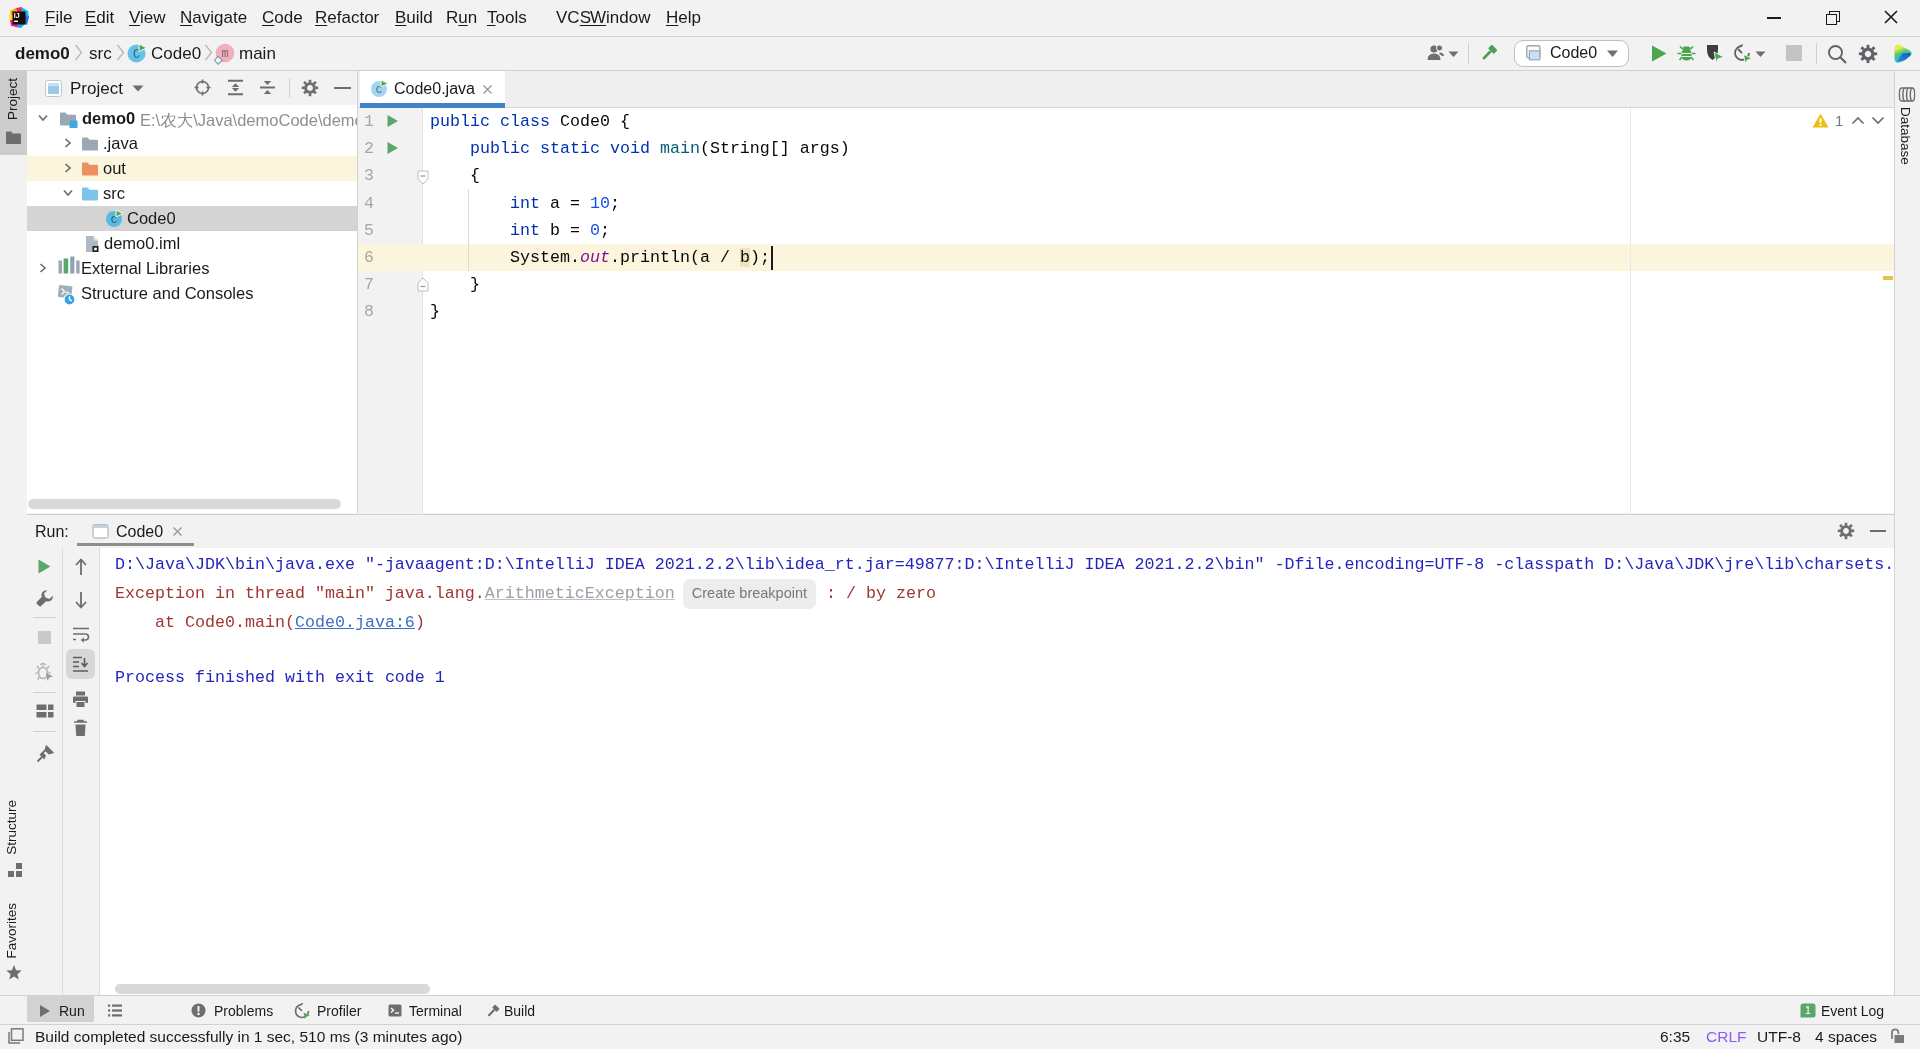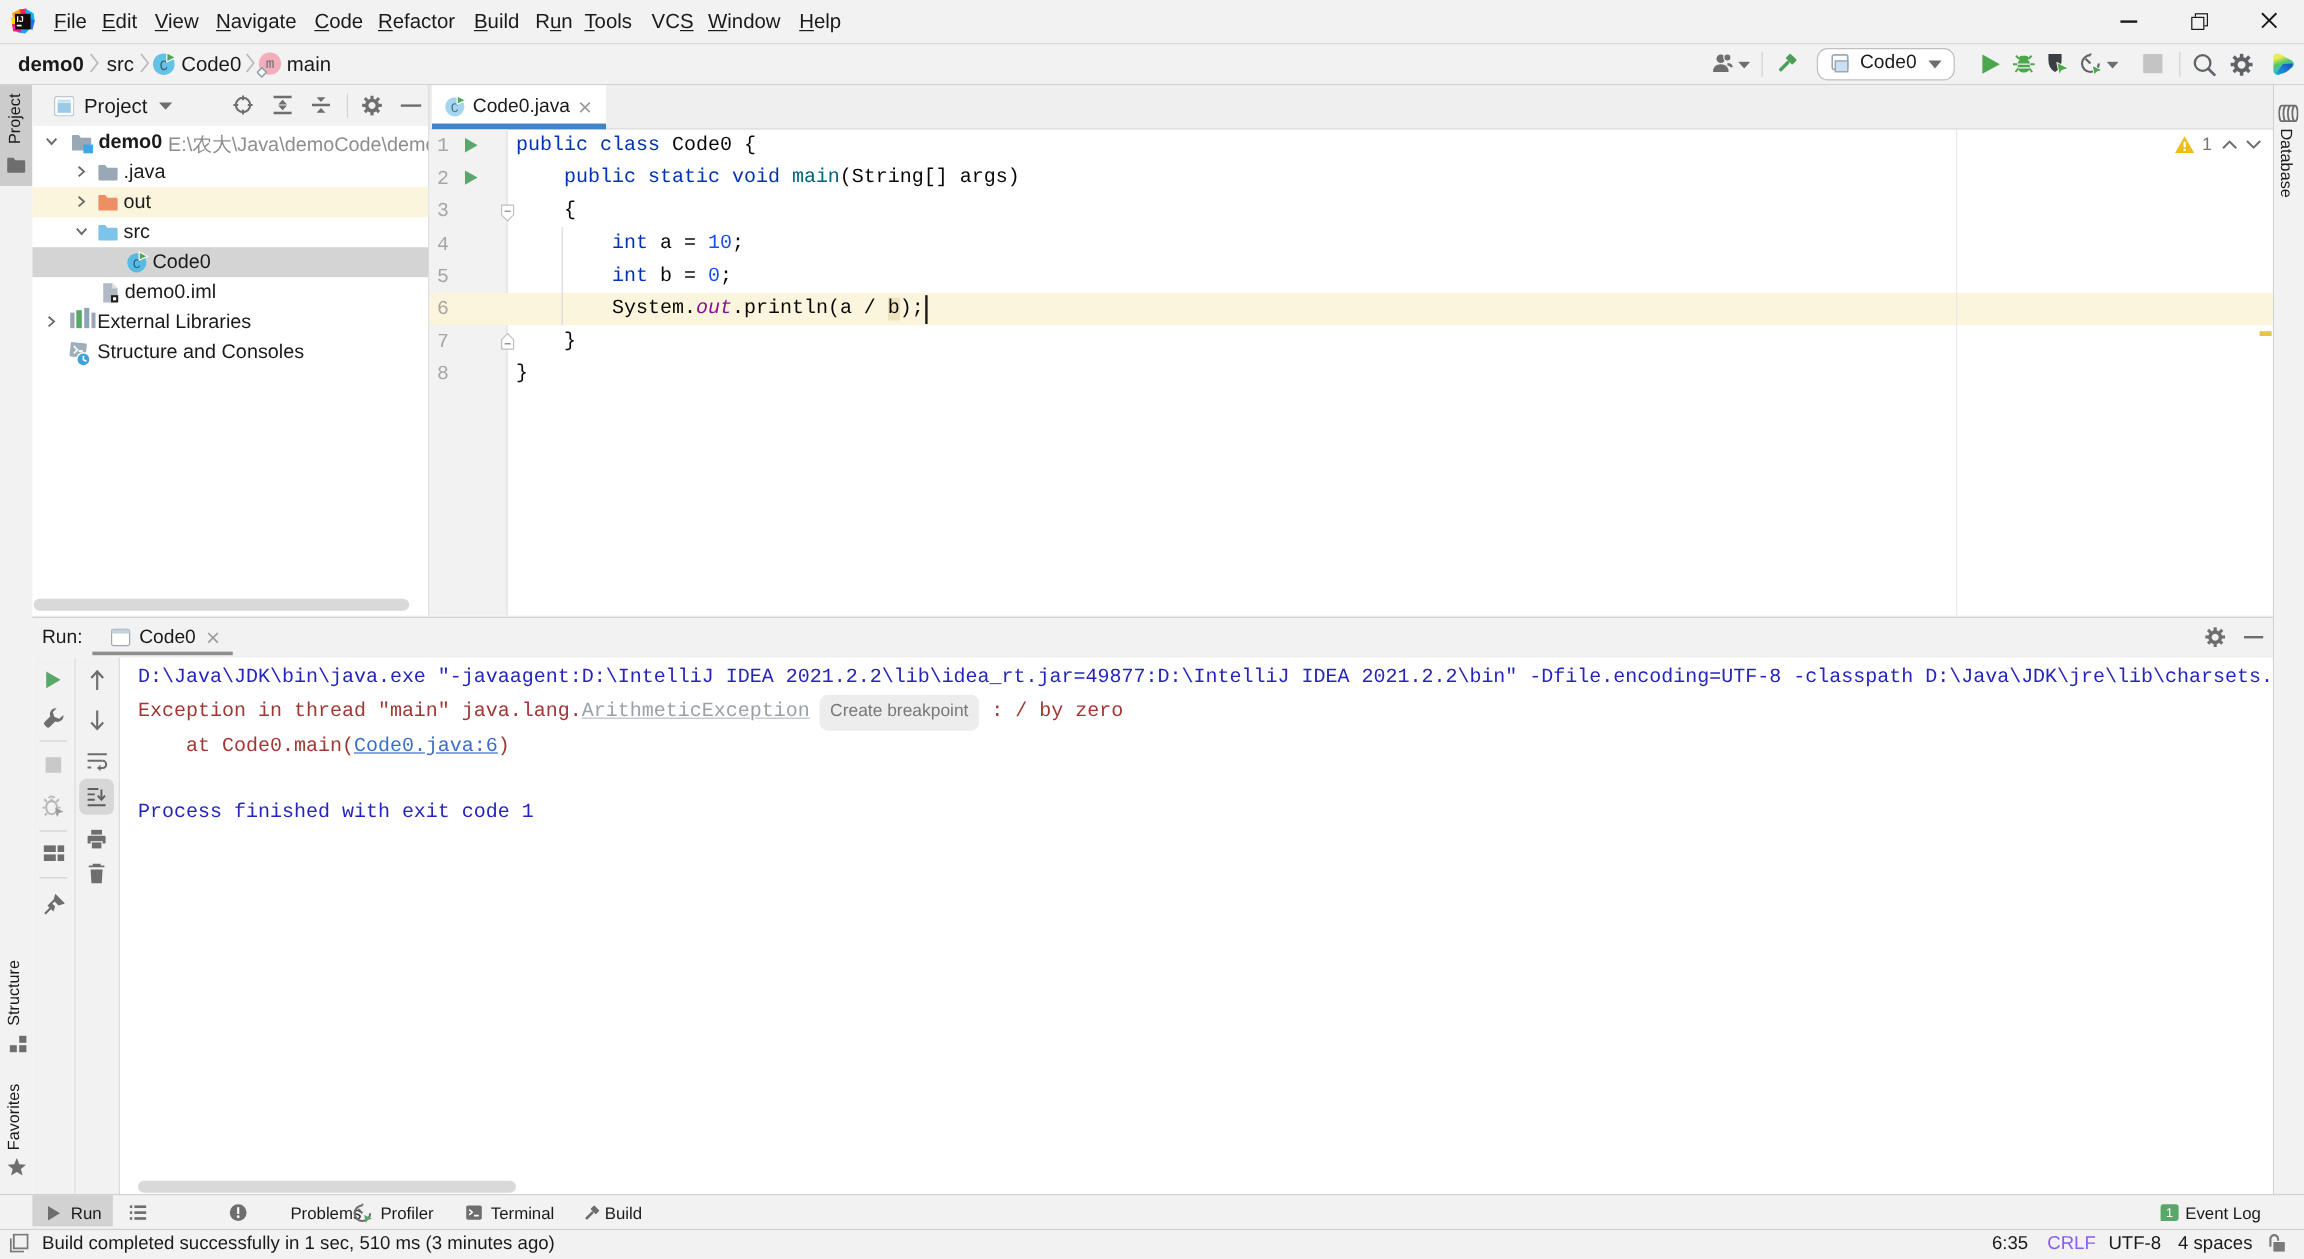--- a/index.html
+++ b/index.html
@@ -28,21 +28,21 @@
 <div class="abs menu" style="top:8px;height:20px;font-size:17px;color:#1a1a1a;">
   <span class="abs" style="left:45px;"><u>F</u>ile</span>
   <span class="abs" style="left:85px;"><u>E</u>dit</span>
   <span class="abs" style="left:129px;"><u>V</u>iew</span>
   <span class="abs" style="left:180px;"><u>N</u>avigate</span>
   <span class="abs" style="left:262px;"><u>C</u>ode</span>
   <span class="abs" style="left:315px;"><u>R</u>efactor</span>
   <span class="abs" style="left:395px;"><u>B</u>uild</span>
   <span class="abs" style="left:446px;">R<u>u</u>n</span>
   <span class="abs" style="left:487px;"><u>T</u>ools</span>
-  <span class="abs" style="left:543px;text-align:right;">VC<u>S</u></span>
+  <span class="abs" style="left:556px;text-align:right;">VC<u>S</u></span>
   <span class="abs" style="left:590px;"><u>W</u>indow</span>
   <span class="abs" style="left:666px;"><u>H</u>elp</span>
 </div>
 
 <div class="abs" style="left:1767px;top:17px;width:14px;height:2px;background:#1a1a1a;"></div>
 <div class="abs" style="left:1829px;top:11px;width:9px;height:9px;border:1.6px solid #1a1a1a;background:#F2F2F2;"></div>
 <div class="abs" style="left:1826px;top:14px;width:9px;height:9px;border:1.6px solid #1a1a1a;background:#F2F2F2;"></div>
 <svg class="abs" style="left:1884px;top:10px;" width="14" height="14" viewBox="0 0 14 14">
       <path d="M1 1 L13 13 M13 1 L1 13" stroke="#1a1a1a" stroke-width="1.6"></path>
     </svg>
@@ -469,21 +469,21 @@
         <rect x="0" y="10.3" width="2.2" height="2.2"></rect>
         <rect x="4" y="10.3" width="10" height="2.2"></rect>
       </g>
     </svg>
 <div class="abs" style="left:128px;top:1003px;font-size:14px;color:#1a1a1a;margin-top:48px;">TODO</div>
 <svg class="abs" style="left:191px;top:1003px;" width="15" height="15" viewBox="0 0 15 15">
       <circle cx="7.5" cy="7.5" r="7" fill="#6E6E6E"></circle>
       <rect x="6.6" y="3" width="1.8" height="5.6" fill="#FFFFFF"></rect>
       <circle cx="7.5" cy="11" r="1.2" fill="#FFFFFF"></circle>
     </svg>
-<div class="abs" style="left:214px;top:1003px;font-size:14px;color:#1a1a1a;margin-left:28px;">Problems</div>
+<div class="abs" style="left:214px;top:1003px;font-size:14px;color:#1a1a1a;">Problems</div>
 <svg class="abs" style="left:294px;top:1003px;" width="16" height="16" viewBox="0 0 16 16">
       <path d="M8 1.5 A6.5 6.5 0 1 0 14.5 8" fill="none" stroke="#6E6E6E" stroke-width="1.7"></path>
       <path d="M8 1.5 L8 0 M8 8 L4.5 4.5" stroke="#6E6E6E" stroke-width="1.7"></path>
       <path d="M9.5 9.5 L16 12.5 L12.2 13.8 L10.8 16 Z" fill="#59A869"></path>
     </svg>
 <div class="abs" style="left:317px;top:1003px;font-size:14px;color:#1a1a1a;">Profiler</div>
 <svg class="abs" style="left:388px;top:1004px;" width="14" height="13" viewBox="0 0 14 13">
       <rect x="0.5" y="0.5" width="13" height="12" rx="1.5" fill="#6E6E6E"></rect>
       <path d="M3 4 L5.5 6.2 L3 8.4" stroke="#FFFFFF" stroke-width="1.3" fill="none"></path>
       <path d="M7 9 H11" stroke="#FFFFFF" stroke-width="1.3"></path>

